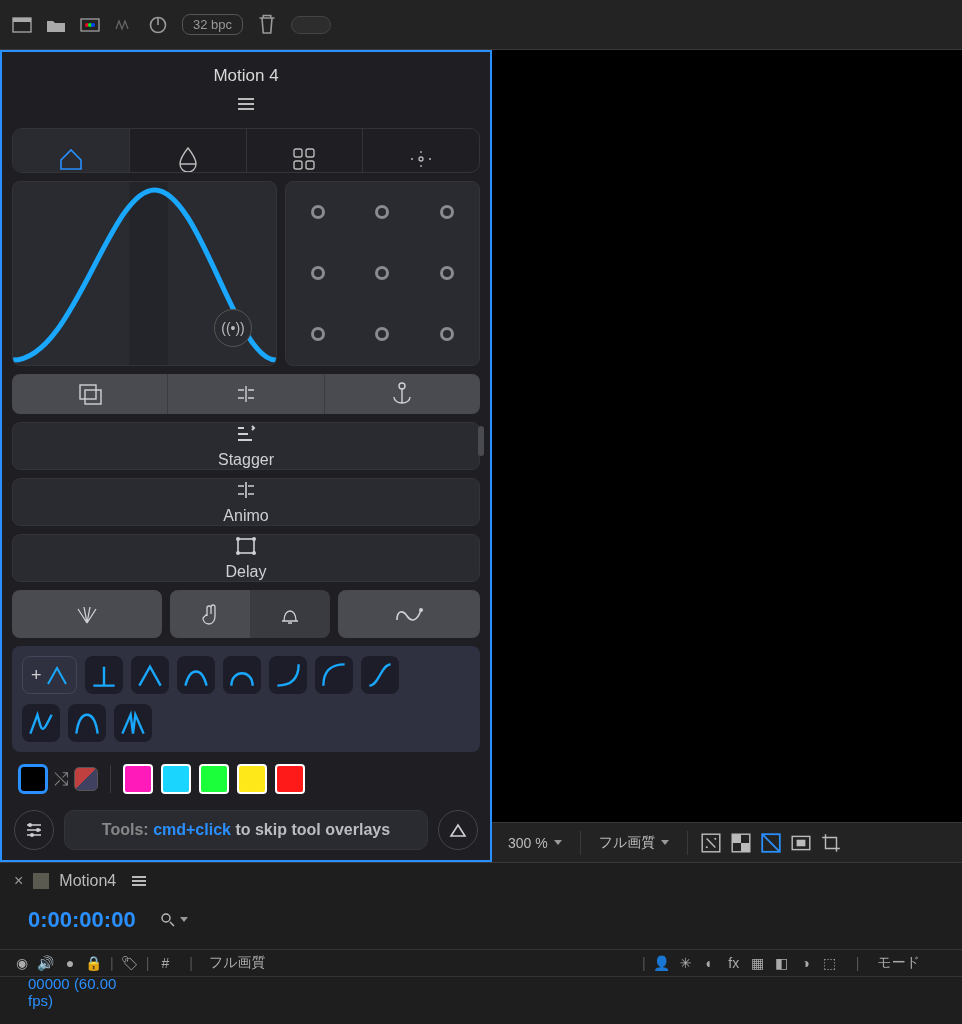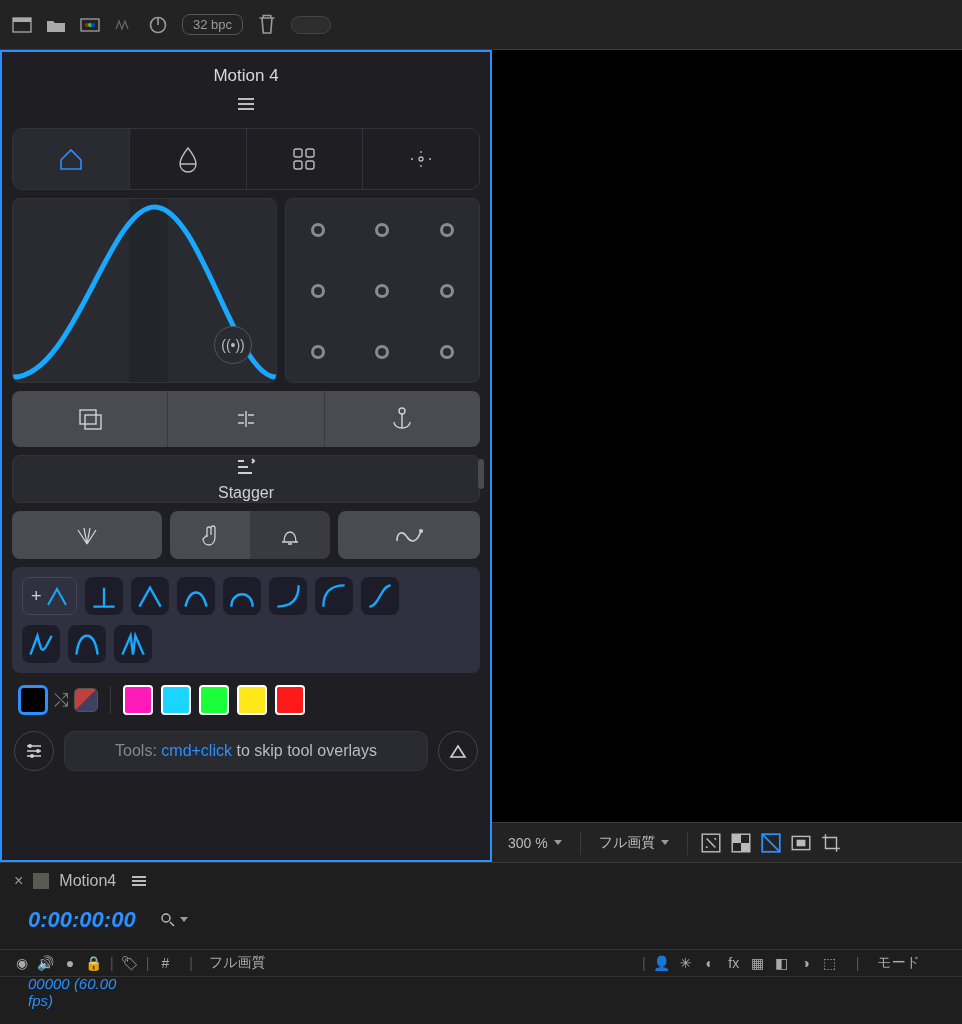--- a/index.html
+++ b/index.html
@@ -297,20 +297,21 @@
   }
   .tip-box {
     flex:1;
     background:#2a2b30;
     border:1px solid #33343a;
     border-radius:10px;
     padding:10px 14px;
     text-align:center;
     font-size:16px;
     color:#bcbcc4;
+    font-weight:bold;
   }
   .tip-box .cmd { color:#2a8fff; }
   .tip-box .lead { color:#888; }
 
   
   .timeline {
     background:#1e1e1e;
     height:162px;
     border-top:1px solid #3a3a3a;
     display:flex;flex-direction:column;
@@ -328,21 +329,21 @@
   .timeline-tabs .ham span { width:14px;height:2px;background:#bbb; }
 
   .timecode-row {
     display:flex;align-items:center;gap:18px;
     padding:8px 20px 4px 28px;
   }
   .timecode-row .tc {
     color:#2a8fff;font-size:22px;font-weight:600;
   }
   .timecode-row .fps { color:#2a8fff;font-size:15px;position:absolute;margin-top:42px; }
-  .tc-wrap { position:relative;font-style:italic; }
+  .tc-wrap { position:relative; }
   .search-ic { color:#bbb;font-size:18px;margin-left:6px;display:flex;align-items:center;gap:4px; }
 
   .column-header {
     display:flex;align-items:center;
     height:28px;
     padding:0 14px;
     border-top:1px solid #333;
     border-bottom:1px solid #333;
     font-size:14px;
     color:#aaa;
@@ -482,20 +483,40 @@
     <div class="tool-grid">
       <div class="tool-card">
         <span class="ticon2">
           <svg width="24" height="22" viewBox="0 0 24 22">
               <path d="M4 5h6M4 11h10M4 17h14" stroke="#d0d0d4" stroke-width="2"></path>
               <path d="M18 3l2 2-2 2" stroke="#d0d0d4" stroke-width="2" fill="none"></path>
             </svg>
         </span>
         <span>Stagger</span>
       </div>
+      <div class="tool-card">
+        <span class="ticon2">
+          <svg width="24" height="22" viewBox="0 0 24 22">
+              <path d="M12 3v16M4 7h6M4 15h6M20 7h-6M20 15h-6" stroke="#d0d0d4" stroke-width="1.6"></path>
+            </svg>
+        </span>
+        <span>Animo</span>
+      </div>
+      <div class="tool-card">
+        <span class="ticon2">
+          <svg width="24" height="22" viewBox="0 0 24 22">
+              <rect x="4" y="4" width="16" height="14" fill="none" stroke="#d0d0d4" stroke-width="1.6"></rect>
+              <circle cx="4" cy="4" r="2" fill="#d0d0d4"></circle>
+              <circle cx="20" cy="4" r="2" fill="#d0d0d4"></circle>
+              <circle cx="4" cy="18" r="2" fill="#d0d0d4"></circle>
+              <circle cx="20" cy="18" r="2" fill="#d0d0d4"></circle>
+            </svg>
+        </span>
+        <span>Delay</span>
+      </div>
       <div class="scroll-thumb"></div>
     </div>
 
     <div class="quad-row">
       <div class="segA">
         <svg width="26" height="22" viewBox="0 0 26 22">
             <path d="M13 20L4 6M13 20l-3-16M13 20l3-16M13 20l9-14" stroke="#d0d0d4" stroke-width="1.3" fill="none"></path>
           </svg>
       </div>
       <div class="segB">

